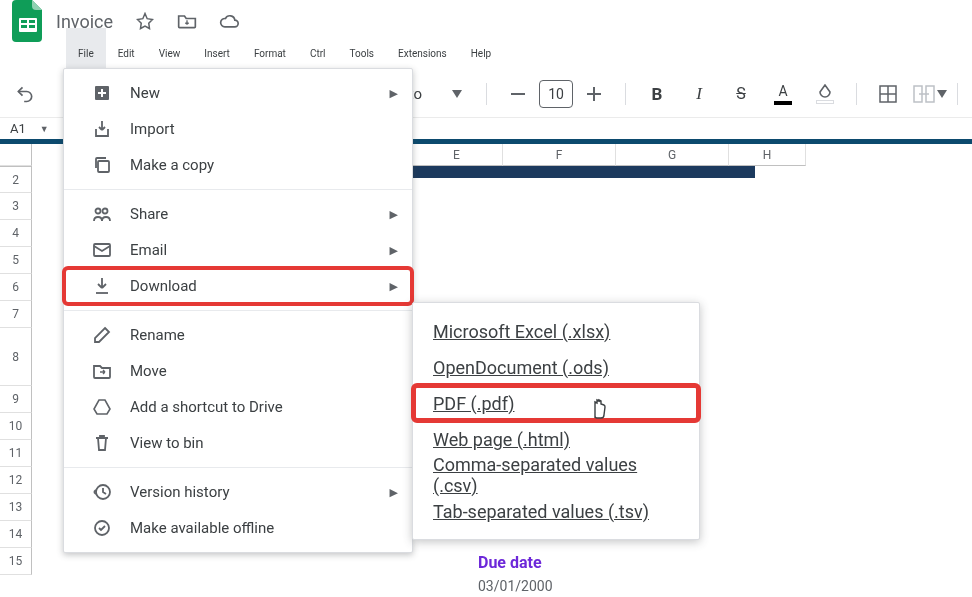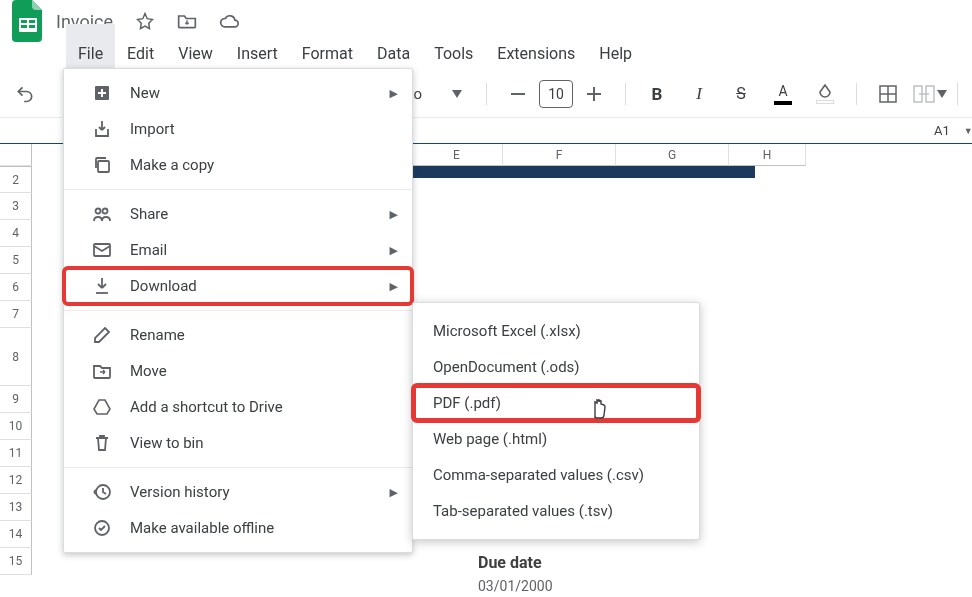--- a/index.html
+++ b/index.html
@@ -9,21 +9,21 @@
   .title-row { display: flex; align-items: center; height: 36px; padding: 6px 8px 0 10px; gap: 10px; }
   .app-icon { width: 36px; height: 44px; display: flex; align-items: center; justify-content: center; }
   .title-col { display:flex; flex-direction: column; }
   .doc-name-row { display:flex; align-items:center; gap: 22px; }
   .doc-name { font-size: 18px; color:#5f6368; }
   .title-icn { width:20px; height:20px; color:#5f6368; display:flex; align-items:center; justify-content:center;}
   svg { display:block; }
 
   
   .menubar { display:flex; gap:0; padding: 6px 0 6px 66px; height:34px; align-items:center; }
-  .menu-item { padding: 20px 12px; font-size:16px; color:#3c4043; border-radius:0; cursor:pointer;}
+  .menu-item { padding: 20px 12px; font-size:10px; color:#3c4043; border-radius:0; cursor:pointer;}
   .menu-item.active { background:#e8eaed; }
 
   
   .toolbar { display:flex; align-items:center; gap:8px; padding:6px 8px; border-bottom:1px solid #ebebeb; height:48px;}
   .tb-btn { width:34px; height:34px; display:flex; align-items:center; justify-content:center; color:#5f6368; border-radius:4px;}
   .tb-sep { margin-left:auto; }
   .tb-group { display:flex; align-items:center; gap:4px; }
   .font-sel { display:flex; align-items:center; gap:30px; padding:4px 10px; border-radius:4px;}
   .font-name { font-size:15px; color:#3c4043;}
   .size-box { border:1.5px solid #5f6368; border-radius:4px; width:34px; height:28px; display:flex; align-items:center; justify-content:center; font-size:14px; color:#3c4043;}
@@ -31,56 +31,56 @@
   .bold { font-weight:700; font-size:17px; color:#3c4043;}
   .italic { font-style:italic; font-size:17px; color:#3c4043; font-family:serif;}
   .strike-glyph { text-decoration: line-through; font-size:16px; color:#3c4043;}
   .text-color-ic { display:flex; flex-direction:column; align-items:center; gap:2px;}
   .text-color-ic .bar { width:18px; height:4px; background:#000;}
   .fill-color-ic { display:flex; flex-direction:column; align-items:center; gap:2px;}
   .fill-triangle { width:0; height:0; border-left:5px solid transparent; border-right:5px solid transparent; border-top:8px solid #5f6368;}
   .right-most { margin-left:2px;}
 
   
-  .name-box-row { display:flex; align-items:center; height:26px; border-bottom:1px solid #0c4a6e;justify-content:flex-end;}
+  .name-box-row { display:flex; align-items:center; height:26px; border-bottom:5px solid #0c4a6e;}
   .name-box { width:48px; padding-left:10px; font-size:13px; color:#3c4043; display:flex; align-items:center; gap:14px; }
   .name-box .caret { font-size:9px; color:#5f6368;}
 
   
   .grid-area { position:relative; }
   .col-headers { display:flex; margin-left:48px; height:22px;}
   .col-h { border-right:1px solid #e0e0e0; border-bottom:1px solid #c0c0c0; font-size:12px; color:#5f6368; display:flex; align-items:center; justify-content:center; background:#fff;}
   .col-h.E { width:92px;}
   .col-h.F { width:113px;}
   .col-h.G { width:113px;}
   .col-h.H { width:77px;}
   .row-headers { position:absolute; left:0; top:22px; width:32px;}
   .row-h { height:27px; border-bottom:1px solid #e0e0e0; border-right:1px solid #c0c0c0; display:flex; align-items:center; justify-content:center; font-size:12px; color:#5f6368;}
   .row-h.tall { height:58px;}
   .row-h.first { border-top:1px solid #c0c0c0;}
   .grid-corner { position:absolute; left:0; top:0; width:32px; height:22px; border-right:1px solid #c0c0c0; border-bottom:1px solid #e0e0e0; background:#fff;}
   .dark-row { position:absolute; left:410px; top:22px; width:345px; height:12px; background:#1c3a5e;}
 
   
   .due-date-block { position:absolute; left:478px; top:553px; }
-  .due-date-block .lbl { font-size:16px; font-weight:700; color:#404040;}
+  .due-date-block .lbl { font-size:16px; font-weight:700; color:#6d28d9;}
   .due-date-block .val { font-size:14px; color:#5f6368; margin-top:6px;}
 
   
   .dropdown { position:absolute; left:63px; top:68px; width:350px; background:#fff; border:1px solid #dadce0; border-radius:2px; box-shadow:0 2px 6px rgba(60,64,67,.3); padding:6px 0; z-index:5;}
   .dd-item { display:flex; align-items:center; height:36px; padding:0 28px; gap:18px; font-size:15px; color:#3c4043; position:relative; cursor:pointer;}
   .dd-item .icn { width:20px; height:20px; color:#5f6368; display:flex; align-items:center; justify-content:center;}
   .dd-item .arrow { position:absolute; right:14px; color:#5f6368; font-size:11px;}
   .dd-item .shortcut { position:absolute; right:16px; color:#5f6368; font-size:14px;}
   .dd-sep { height:1px; background:#e8eaed; margin:6px 0;}
   .dd-highlighted { outline:4px solid #e53935; outline-offset:-2px; border-radius:4px;}
 
   
   .submenu { position:absolute; left:412px; top:302px; width:288px; background:#fff; border:1px solid #dadce0; border-radius:2px; box-shadow:0 2px 10px rgba(60,64,67,.3); padding:10px 0; z-index:6;}
-  .sm-item { height:36px; display:flex; align-items:center; padding:0 20px; font-size:15px; color:#3c4043; cursor:pointer;}
+  .sm-item { height:36px; display:flex; align-items:center; padding:0 20px; font-size:18px; color:#3c4043; cursor:pointer;text-decoration:underline;}
   .sm-highlighted { outline:5px solid #e53935; outline-offset:-3px; border-radius:4px;}
 
   
   .cursor { position:absolute; left:588px; top:396px; z-index:20;}
 
   
   .col-spacer{ width:363px; }
 </style>
 </head>
 <body>
@@ -119,21 +119,21 @@
     </div>
   </div>
 </div>
 
 <div class="menubar">
   <div class="menu-item active">File</div>
   <div class="menu-item">Edit</div>
   <div class="menu-item">View</div>
   <div class="menu-item">Insert</div>
   <div class="menu-item">Format</div>
-  <div class="menu-item">Data</div>
+  <div class="menu-item">Ctrl</div>
   <div class="menu-item">Tools</div>
   <div class="menu-item">Extensions</div>
   <div class="menu-item">Help</div>
 </div>
 
 <div class="toolbar">
   <div class="tb-btn">
       <svg width="20" height="20" viewBox="0 0 24 24" fill="none" stroke="#5f6368" stroke-width="2">
         <path d="M9 14l-5-5 5-5"></path>
         <path d="M4 9h10a6 6 0 0 1 0 12h-3"></path>

